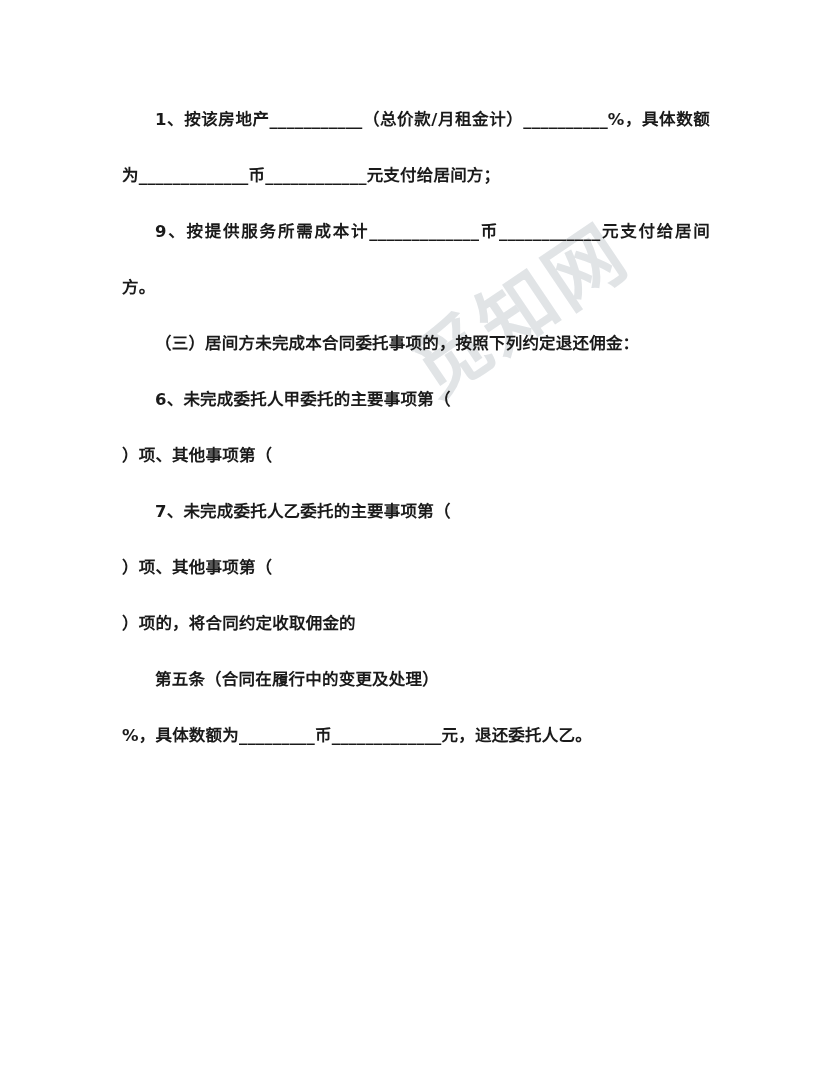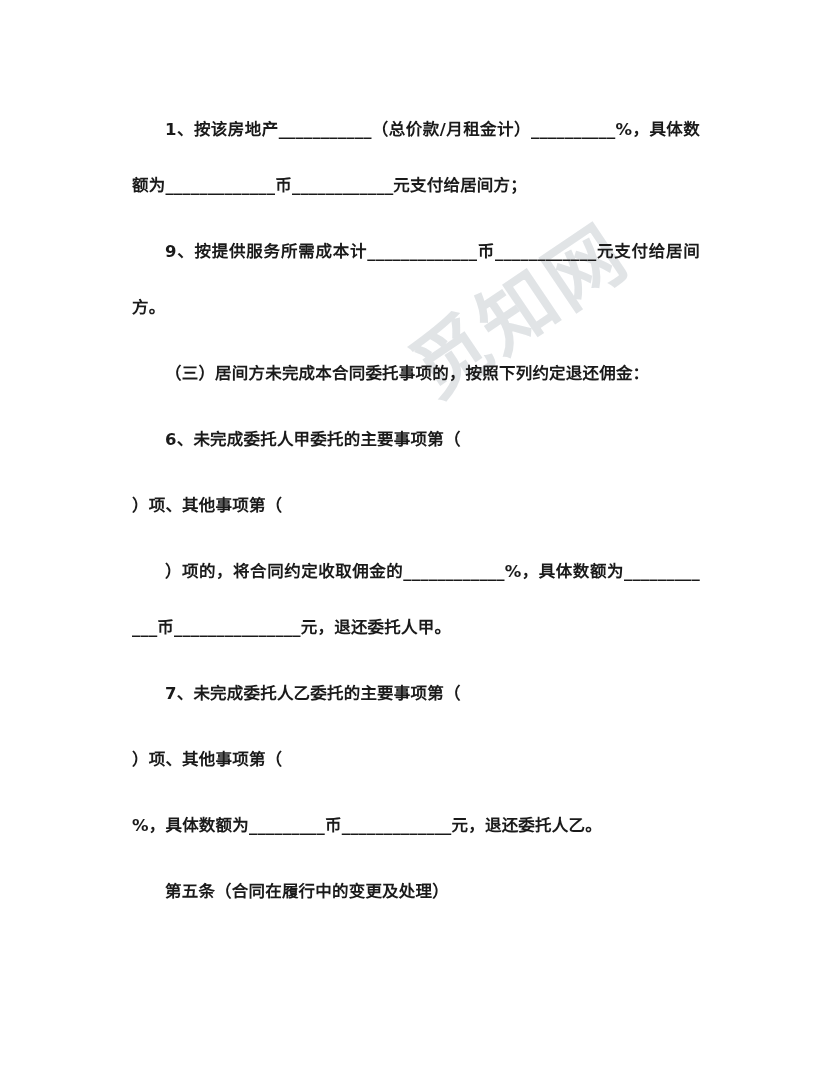--- a/index.html
+++ b/index.html
@@ -60,21 +60,21 @@
     z-index: 2;
   }
 
   .para {
     font-size: 16.5px;
     line-height: 56px;
     color: #1a1a1a;
     letter-spacing: 0.2px;
     text-align: justify;
     text-justify: inter-ideograph;
-    margin: 10px;
+    margin: 0;
     white-space: pre-wrap;
     word-break: break-all;
     font-weight: 600;
   }
 
   .para.indent {
     text-indent: 2em;
   }
 
   .para.heading {
@@ -95,25 +95,25 @@
     <p class="para indent">1、按该房地产___________（总价款/月租金计）__________%，具体数额为_____________币____________元支付给居间方；</p>
 
     <p class="para indent">9、按提供服务所需成本计_____________币____________元支付给居间方。</p>
 
     <p class="para indent">（三）居间方未完成本合同委托事项的，按照下列约定退还佣金：</p>
 
     <p class="para indent">6、未完成委托人甲委托的主要事项第（</p>
 
     <p class="para">）项、其他事项第（</p>
 
-    <p class="para indent">）项的，将合同约定收取佣金的____________%，具体数额为____________币_______________元，退还委托人甲。</p>
 
     <p class="para indent">7、未完成委托人乙委托的主要事项第（</p>
 
     <p class="para">）项、其他事项第（</p>
 
+    <p class="para">）项的，将合同约定收取佣金的</p>
+
+    <p class="para heading">第五条（合同在履行中的变更及处理）</p>
 
     <p class="para">%，具体数额为_________币_____________元，退还委托人乙。</p>
-
-    <p class="para heading">第五条（合同在履行中的变更及处理）</p>
 
   </div>
 </div>
 
 </body></html>

